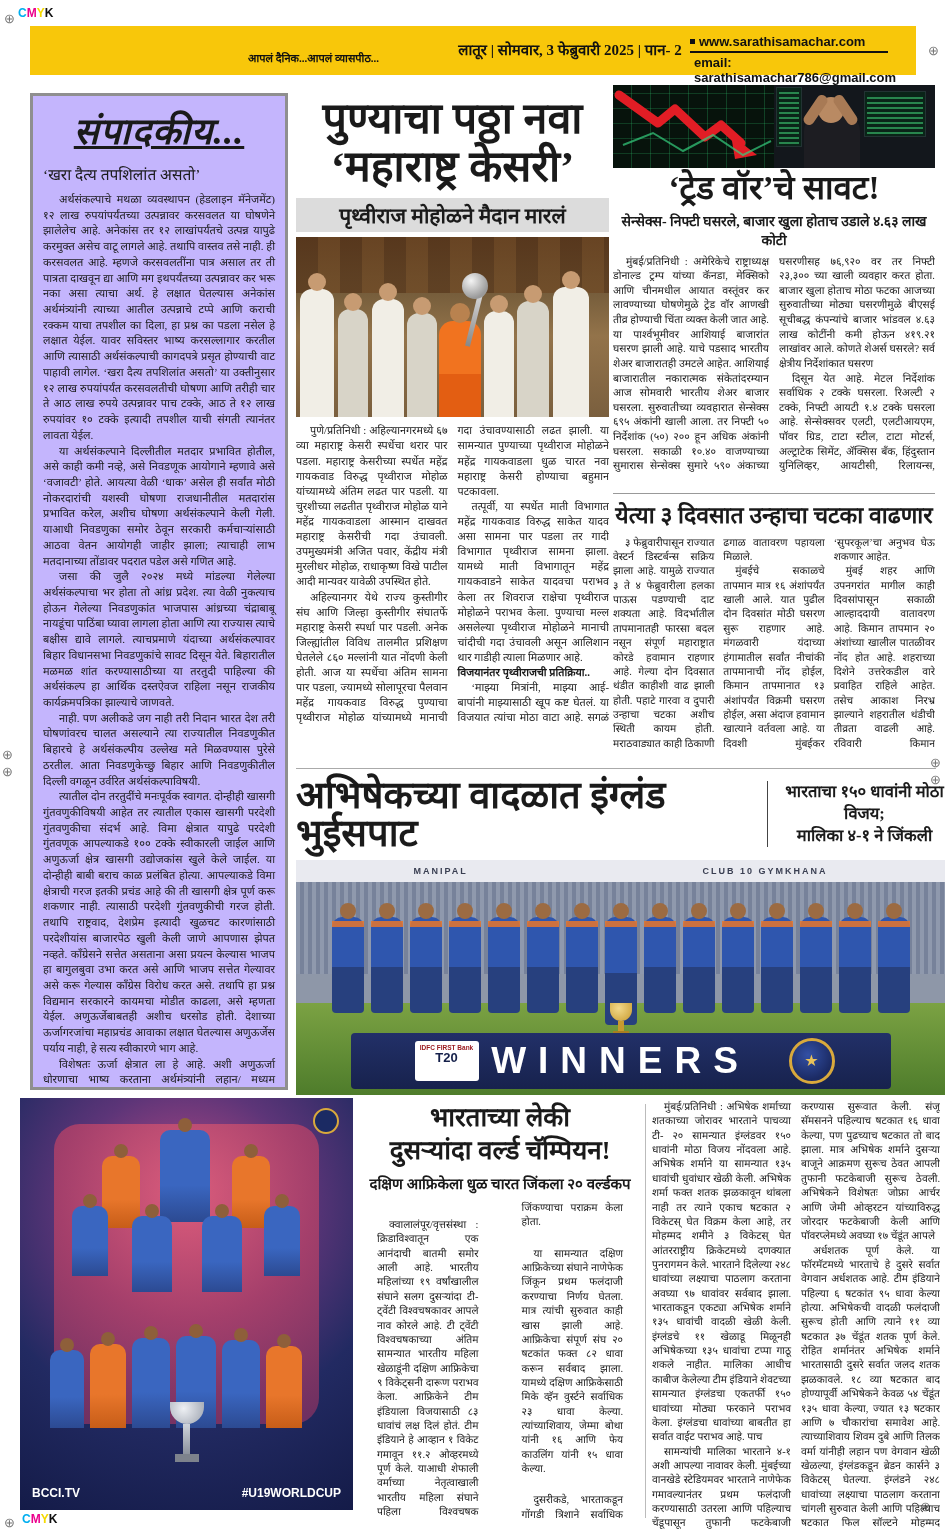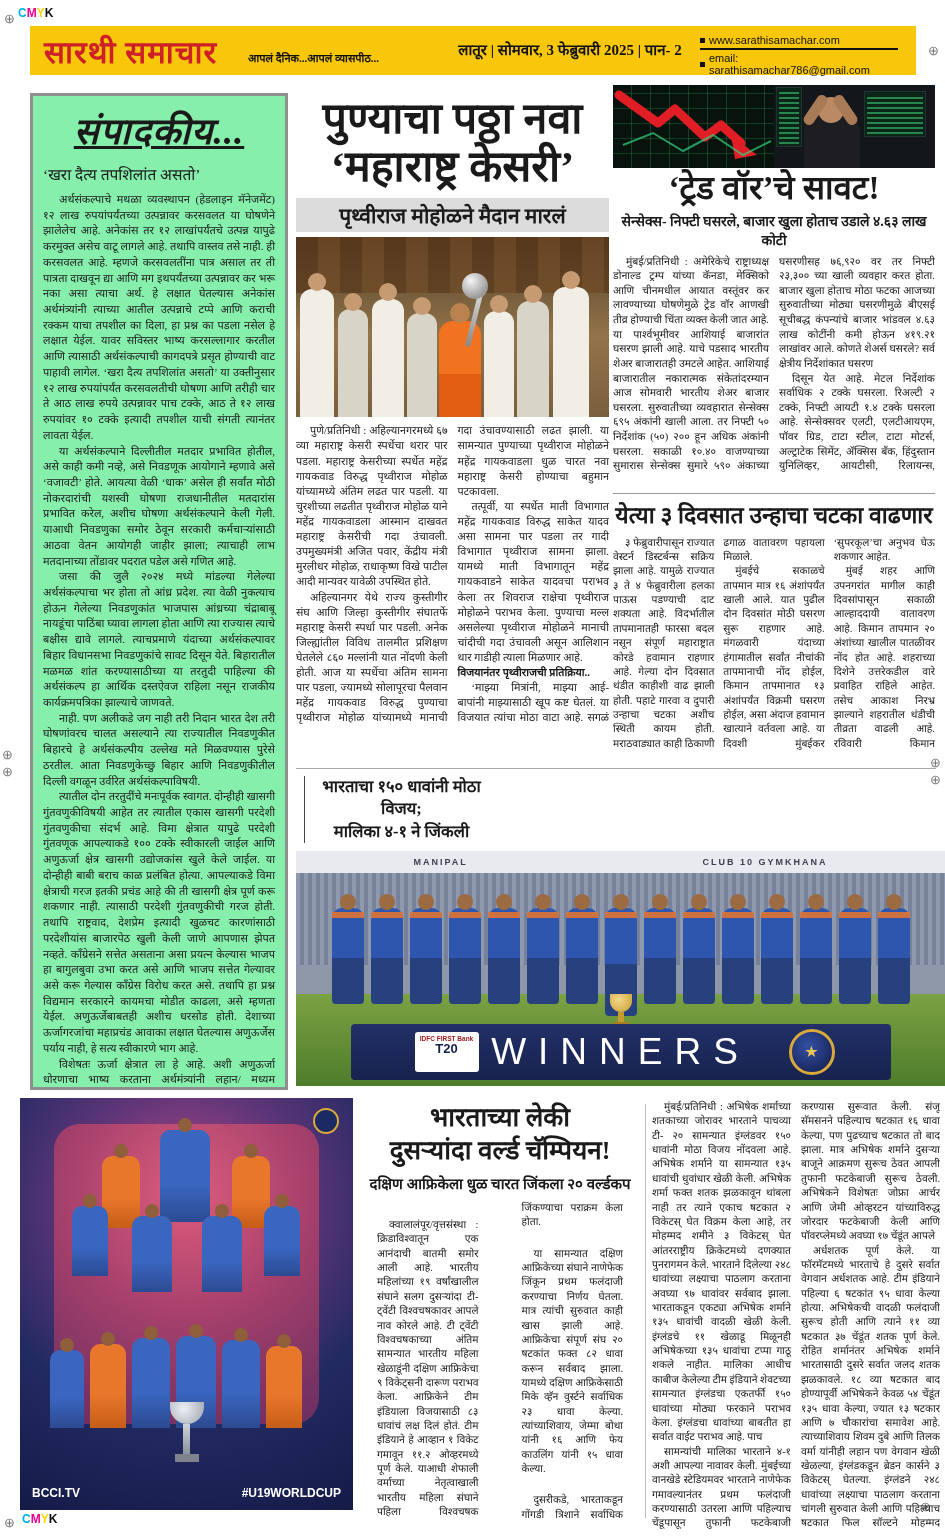--- a/index.html
+++ b/index.html
@@ -11,29 +11,29 @@
   .cmyk{position:absolute;font-family:"Liberation Sans",sans-serif;font-weight:bold;font-size:12px;letter-spacing:0;}
   .cmyk .c{color:#00aeef}.cmyk .m{color:#ec008c}.cmyk .y{color:#f5d900}.cmyk .k{color:#111}
   .reg{position:absolute;color:#777;font-size:13px;line-height:1;}
 
   
   .masthead{position:absolute;left:30px;top:26px;width:886px;height:49px;background:#F8C70A;}
   .brand{position:absolute;left:14px;top:4px;font-size:31px;font-weight:900;color:#CE2127;
          font-family:"Liberation Serif",serif;letter-spacing:1px;}
   .tagline{position:absolute;left:218px;top:24px;font-size:11px;font-weight:bold;color:#111;}
   .dateline{position:absolute;left:375px;top:13px;width:330px;text-align:center;font-size:15px;font-weight:bold;color:#111;}
-  .mast-right{position:absolute;right:18px;top:7px;width:198px;font-family:"Liberation Sans",sans-serif;
-              font-size:11px;font-weight:normal;color:#111;}
+  .mast-right{position:absolute;right:28px;top:7px;width:198px;font-family:"Liberation Sans",sans-serif;
+              font-size:13px;font-weight:bold;color:#111;}
   .mast-right .row{display:flex;align-items:center;gap:4px;padding:1px 0;}
   .mast-right .sq{width:5px;height:5px;background:#111;display:inline-block;}
   .mast-right .sep{border-top:2px solid #111;margin:1px 0;}
 
   
   .edit-box{position:absolute;left:30px;top:93px;width:258px;height:997px;border:3px solid #8f8f8f;
-            background:#86efac;padding:6px 10px;overflow:hidden;}
+            background:#c4b5fd;padding:6px 10px;overflow:hidden;}
   .edit-title{text-align:center;font-size:37px;font-weight:900;font-style:italic;text-decoration:underline;
               letter-spacing:1px;margin:2px 0 8px 0;}
   .edit-sub{font-size:15.5px;font-weight:normal;margin:4px 0 7px 0;}
   .body-txt{font-size:11px;line-height:1.43;text-align:justify;}
   .body-txt p{margin:0;text-indent:16px;}
 
   
   .kesari{position:absolute;left:296px;top:95px;width:313px;}
   .kesari-h{font-size:43px;line-height:1.12;font-weight:900;text-align:center;letter-spacing:0;}
   .kesari-band{margin-top:7px;background:#DCDCDC;text-align:center;font-size:21px;font-weight:bold;padding:3px 0;}
@@ -95,21 +95,21 @@
       repeating-linear-gradient(90deg,#8f99ad 0 4px,#77829a 4px 8px),linear-gradient(#9aa3b5,#6f7a92);}
   .cric-grass{position:absolute;left:0;bottom:0;right:0;height:92px;background:linear-gradient(180deg,#7ba243,#4e7c2b);}
   .players{position:absolute;left:0;right:0;bottom:70px;display:flex;justify-content:center;gap:7px;}
   .pl{position:relative;width:32px;height:96px;border-radius:10px 10px 4px 4px;
       background:linear-gradient(180deg,#2f56ae 0 52%,#27407e 52% 100%);}
   .pl::before{content:"";position:absolute;left:50%;top:-14px;transform:translateX(-50%);
       width:16px;height:16px;border-radius:50%;background:#9c6b42;}
   .pl::after{content:"";position:absolute;left:0;top:4px;width:100%;height:6px;background:#e8762b;opacity:.85;}
   .banner{position:absolute;left:50%;bottom:6px;transform:translateX(-50%);width:540px;height:56px;
       background:linear-gradient(180deg,#223068,#17224d);border-radius:4px;display:flex;align-items:center;justify-content:center;}
-  .banner-word{color:#fff;font-family:"Liberation Sans",sans-serif;font-weight:400;font-size:37px;letter-spacing:12px;}
+  .banner-word{color:#fff;font-family:"Liberation Sans",sans-serif;font-weight:700;font-size:37px;letter-spacing:12px;}
   .chip{position:absolute;left:64px;top:8px;width:64px;height:40px;background:#fff;border-radius:3px;
       font-family:"Liberation Sans",sans-serif;text-align:center;line-height:1.1;padding-top:3px;}
   .chip .idfc{color:#9b1c20;font-size:6.5px;font-weight:bold;}
   .chip .t20{color:#15204a;font-size:13px;font-weight:900;}
   .bcci-badge{position:absolute;right:56px;top:5px;width:46px;height:46px;border-radius:50%;
       background:radial-gradient(circle at 40% 35%,#3350a5,#1b2a63 70%);border:3px solid #d9a93c;}
   .bcci-badge::after{content:"★";position:absolute;left:50%;top:50%;transform:translate(-50%,-52%);color:#e9c25a;font-size:16px;}
   .trophy{position:absolute;left:50%;bottom:58px;transform:translateX(-50%);width:22px;height:34px;}
   .trophy .cup{width:22px;height:18px;border-radius:0 0 11px 11px;background:radial-gradient(circle at 40% 30%,#f3d98a,#c89a2e);}
   .trophy .stem{width:6px;height:10px;margin:0 auto;background:#c89a2e;}
@@ -157,21 +157,20 @@
   <div class="reg" style="right:6px;top:44px;" data-interactable="false">⊕</div>
   <div class="reg" style="left:2px;top:748px;" data-interactable="false">⊕</div>
   <div class="reg" style="left:2px;top:765px;" data-interactable="false">⊕</div>
   <div class="reg" style="right:4px;top:756px;" data-interactable="false">⊕</div>
   <div class="reg" style="right:4px;top:773px;" data-interactable="false">⊕</div>
   <div class="reg" style="right:14px;top:1500px;" data-interactable="false">⊕</div>
   <div class="reg" style="left:4px;top:1516px;" data-interactable="false">⊕</div>
   <div class="cmyk" style="left:22px;top:1512px;" data-interactable="false"><span class="c" data-interactable="false">C</span><span class="m" data-interactable="false">M</span><span class="y" data-interactable="false">Y</span><span class="k" data-interactable="false">K</span></div>
 
   <div class="masthead" data-interactable="false">
-    <div class="brand" data-interactable="false">सारथी समाचार</div>
     <div class="tagline" data-interactable="false">आपलं दैनिक...आपलं व्यासपीठ...</div>
     <div class="dateline" data-interactable="false">लातूर | सोमवार, 3 फेब्रुवारी 2025 | पान- 2</div>
     <div class="mast-right" data-interactable="false">
       <div class="row" data-interactable="false">
           <span class="sq" data-interactable="false"></span>
           <span data-interactable="false">www.sarathisamachar.com</span>
         </div>
       <div class="sep" data-interactable="false"></div>
       <div class="row" data-interactable="false">
           <span class="sq" data-interactable="false"></span>
@@ -256,20 +255,21 @@
         <p data-interactable="false">३ फेब्रुवारीपासून राज्यात वेस्टर्न डिस्टर्बन्स सक्रिय झाला आहे. यामुळे राज्यात ३ ते ४ फेब्रुवारीला हलका पाऊस पडण्याची दाट शक्यता आहे. विदर्भातील तापमानातही फारसा बदल नसून संपूर्ण महाराष्ट्रात कोरडे हवामान राहणार आहे. गेल्या दोन दिवसात थंडीत काहीशी वाढ झाली होती. पहाटे गारवा व दुपारी उन्हाचा चटका अशीच स्थिती कायम होती. मराठवाड्यात काही ठिकाणी ढगाळ वातावरण पहायला मिळाले.</p>
         <p data-interactable="false">मुंबईचे सकाळचे तापमान मात्र १६ अंशांपर्यंत खाली आले. यात पुढील दोन दिवसांत मोठी घसरण सुरू राहणार आहे. मंगळवारी यंदाच्या हंगामातील सर्वांत नीचांकी तापमानाची नोंद होईल, किमान तापमानात १३ अंशांपर्यंत विक्रमी घसरण होईल, असा अंदाज हवामान खात्याने वर्तवला आहे. या दिवशी मुंबईकर ‘सुपरकूल’चा अनुभव घेऊ शकणार आहेत.</p>
         <p data-interactable="false">मुंबई शहर आणि उपनगरांत मागील काही दिवसांपासून सकाळी आल्हाददायी वातावरण आहे. किमान तापमान २० अंशांच्या खालील पातळीवर नोंद होत आहे. शहराच्या दिशेने उत्तरेकडील वारे प्रवाहित राहिले आहेत. तसेच आकाश निरभ्र झाल्याने शहरातील थंडीची तीव्रता वाढली आहे. रविवारी किमान तापमानासह कमाल तापमानात घट नोंद झाली होती. सांताक्रुझमध्ये कमाल ३१.४ आणि किमान १६.६ अंश तापमान होते. याचवेळी हवेतील आर्द्रतेचे प्रमाण ३६ टक्के होती.</p>
       </div>
   </div>
 
   <div class="hr-main" data-interactable="false"></div>
 
   <div class="t20" data-interactable="false">
     <div class="t20-head" data-interactable="false">
+      <div class="t20-h" data-interactable="false">अभिषेकच्या वादळात इंग्लंड भुईसपाट</div>
       <div class="t20-side" data-interactable="false">
         <div data-interactable="false">भारताचा १५० धावांनी मोठा विजय;</div>
         <div data-interactable="false">मालिका ४-१ ने जिंकली</div>
       </div>
     </div>
     <div class="photo-cric" data-interactable="false">
       <div class="cric-arch" data-interactable="false">
         <span data-interactable="false">MANIPAL</span>
         <span data-interactable="false">CLUB 10 GYMKHANA</span>
       </div>

